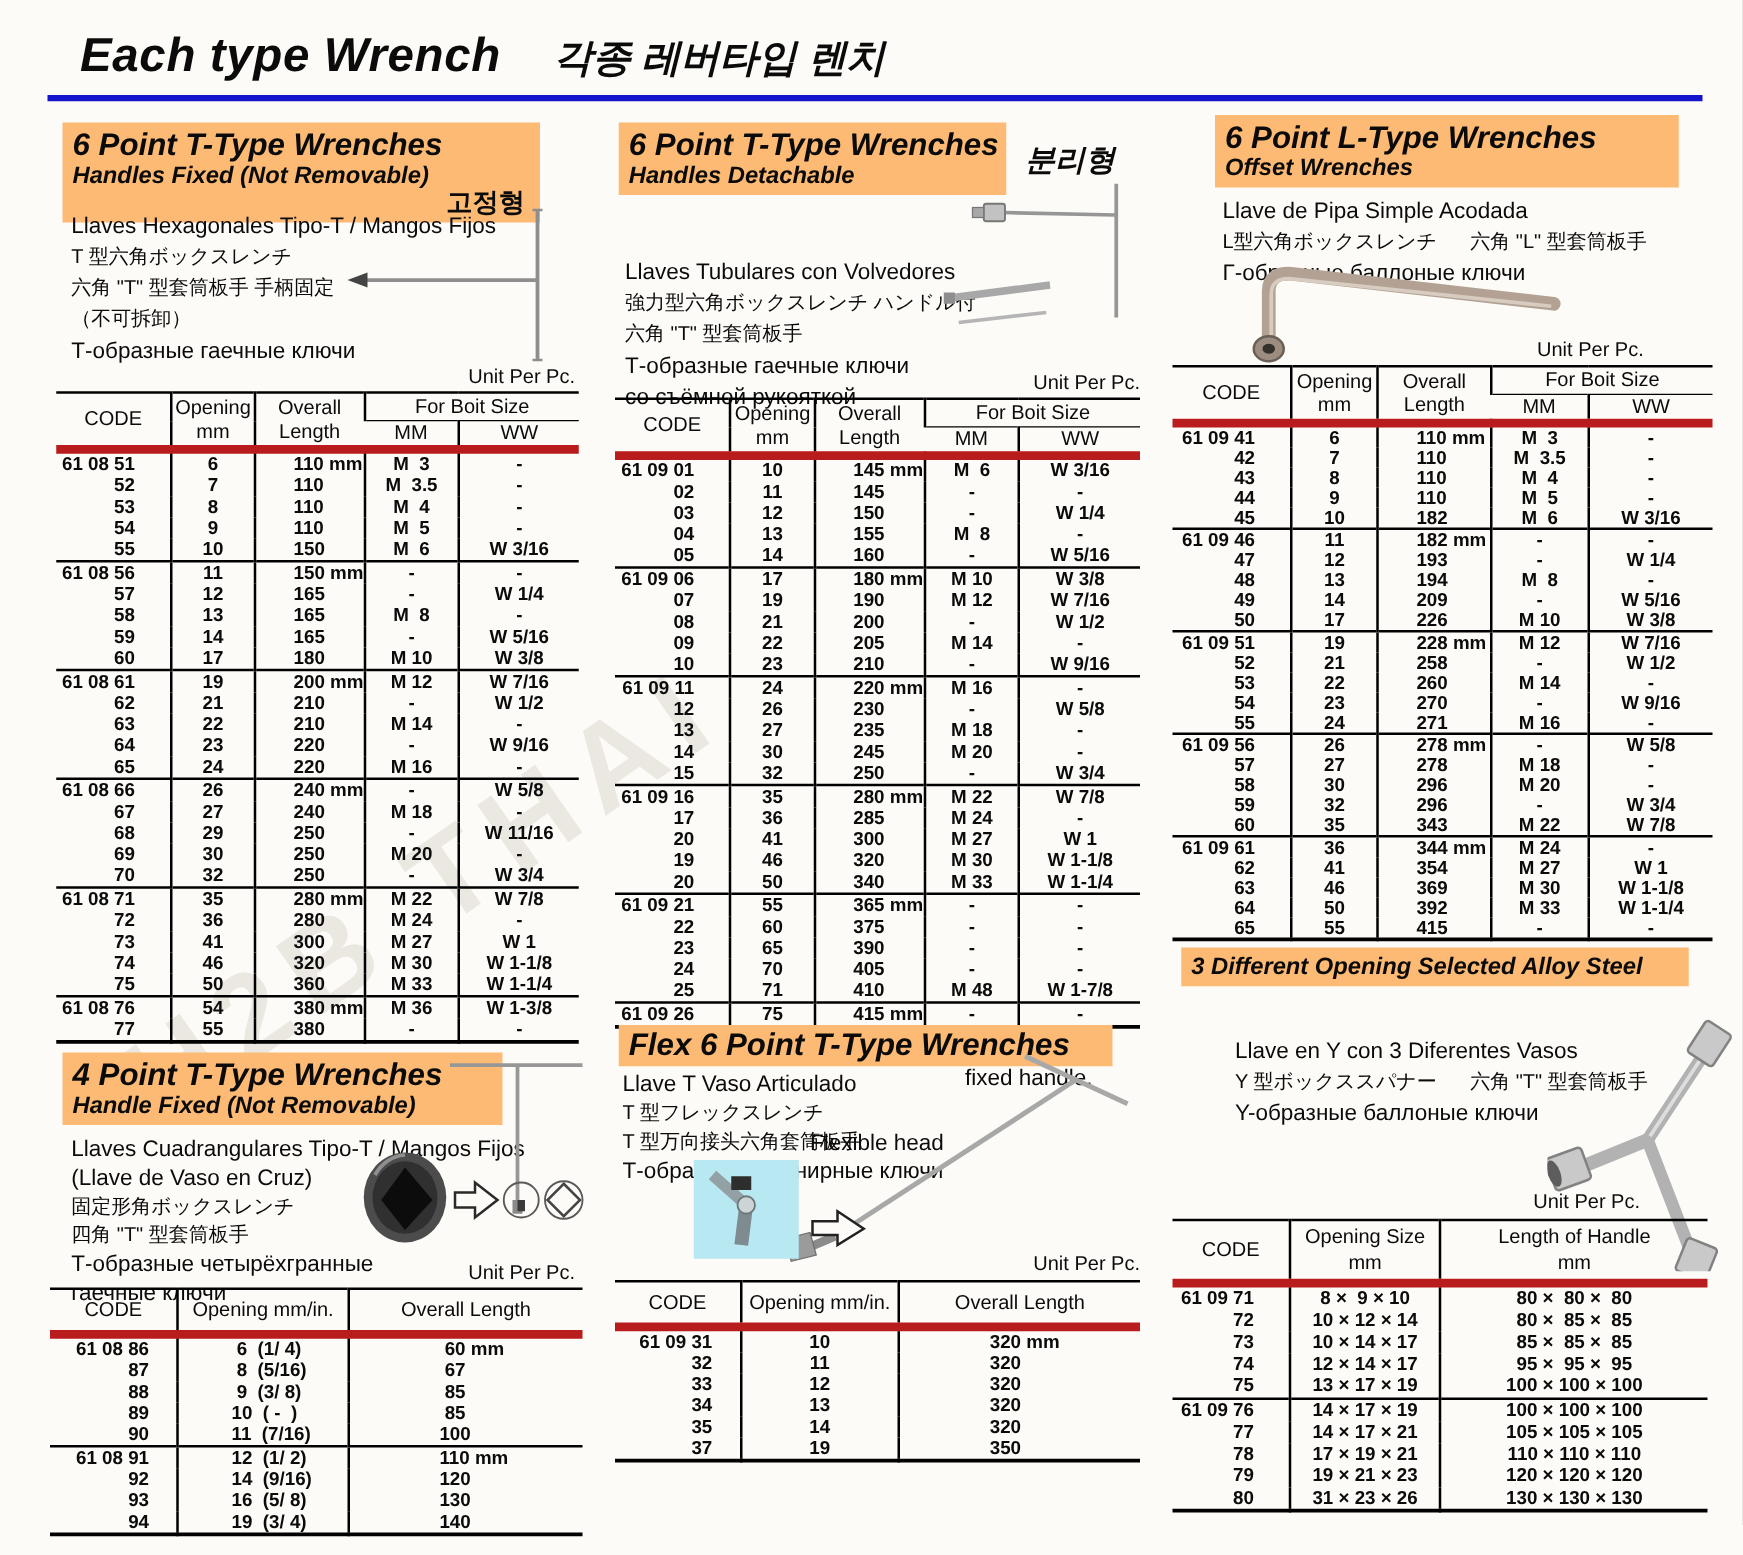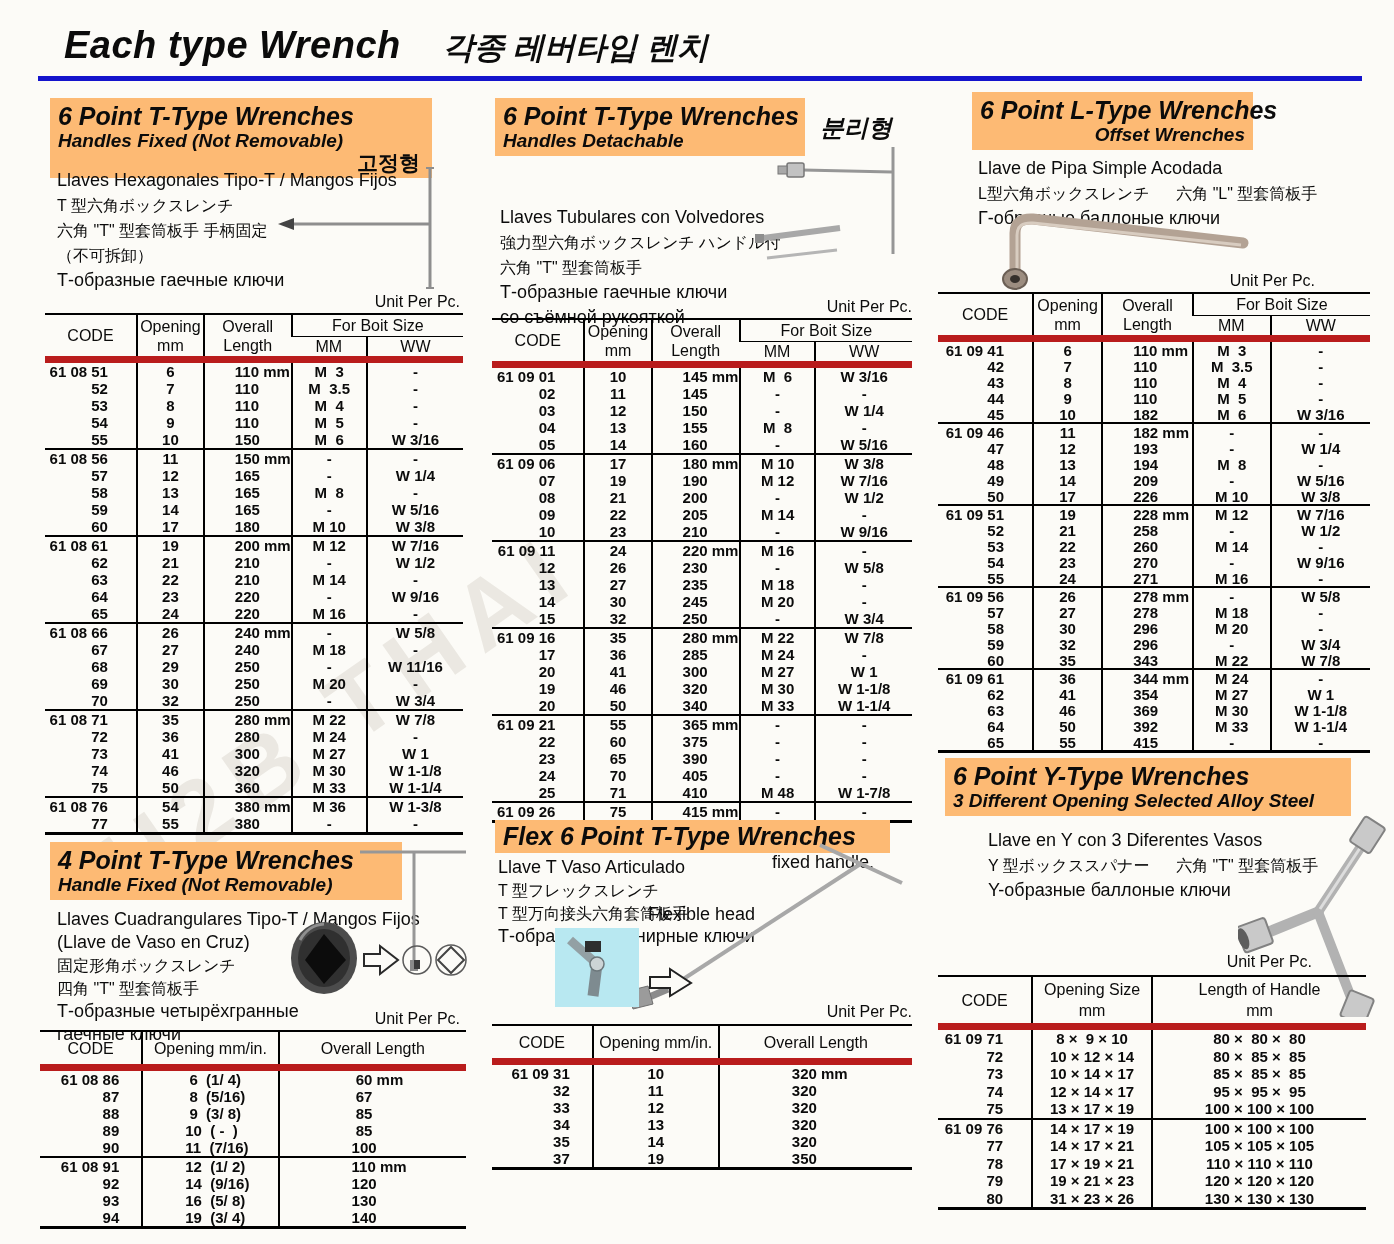--- a/index.html
+++ b/index.html
@@ -693,21 +693,21 @@
           <td class="c2">320</td>
         </tr>
         <tr>
           <td class="c0">37</td>
           <td class="fc1">19</td>
           <td class="c2">350</td>
         </tr>
       </tbody>
   </table>
 
-  <div class="gbox" style="left:972px;top:92px;width:281px;text-align:right;">
+  <div class="gbox" style="left:972px;top:92px;width:371px;">
     <div class="t1">6 Point L-Type Wrenches</div>
     <div class="t2">
         <span>Offset Wrenches</span>
       </div>
   </div>
   <div class="desc" style="left:978px;top:156px;">
     <div class="dl lat">Llave de Pipa Simple Acodada</div>
     <div class="dl cjk">L型六角ボックスレンチ      六角 "L" 型套筒板手</div>
     <div class="dl lat">Г-образные баллоные ключи</div>
   </div>
@@ -914,21 +914,20 @@
           <td class="c0">65</td>
           <td class="c1">55</td>
           <td class="c2">415</td>
           <td class="c3">-</td>
           <td class="c4">-</td>
         </tr>
       </tbody>
   </table>
 
   <div class="gbox" style="left:945px;top:758px;width:406px;">
-    <div class="t1">6 Point Y-Type Wrenches</div>
     <div class="t2">
         <span>3 Different Opening Selected Alloy Steel</span>
       </div>
   </div>
   <div class="desc" style="left:988px;top:828px;">
     <div class="dl lat">Llave en Y con 3 Diferentes Vasos</div>
     <div class="dl cjk">Y 型ボックススパナー      六角 "T" 型套筒板手</div>
     <div class="dl lat">Y-образные баллоные ключи</div>
   </div>
   <svg class="art" style="left:1238px;top:812px;" width="148" height="205" viewBox="0 0 148 205">

